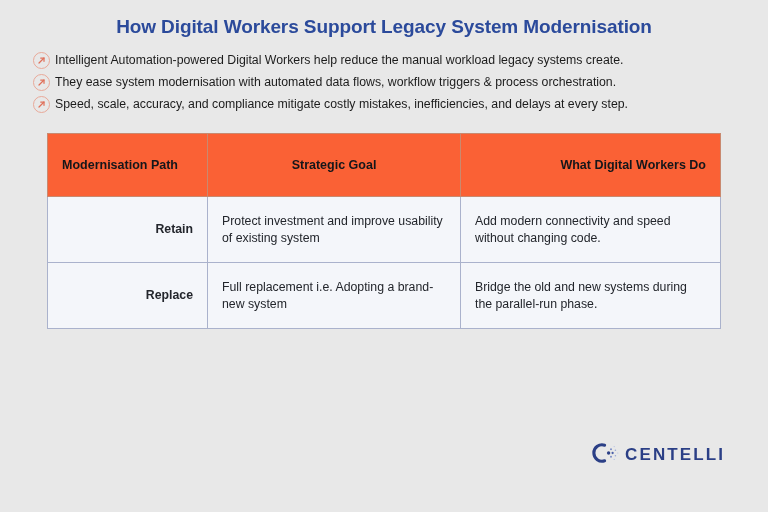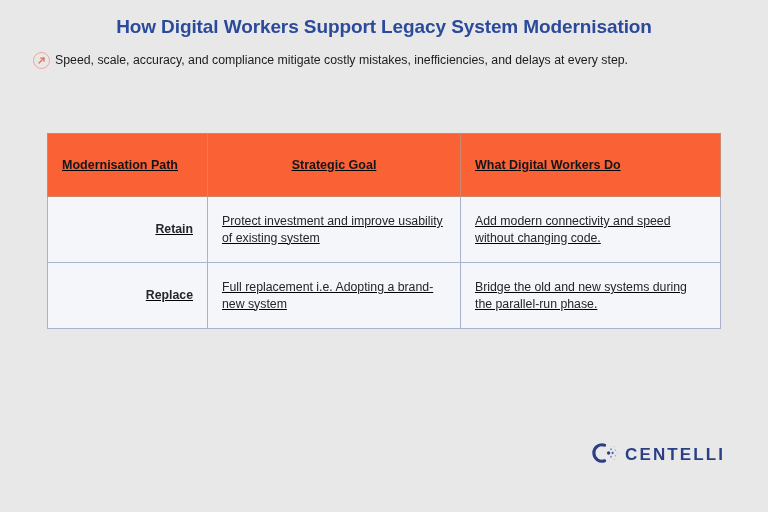--- a/index.html
+++ b/index.html
@@ -71,39 +71,38 @@
   .table-wrap {
     position: absolute;
     left: 47px;
     top: 133px;
     width: 673px;
   }
   table.matrix {
     border-collapse: collapse;
     width: 673px;
     table-layout: fixed;
-    text-decoration: underline;
   }
   table.matrix th, table.matrix td {
     border: 1px solid #aab2cc;
     vertical-align: middle;
     box-sizing: border-box;
   }
   table.matrix thead th {
     background: #fa6135;
     color: #14161a;
     font-size: 12.5px;
     font-weight: bold;
     height: 63px;
     border-color: #c9896f;
     padding: 0 14px;
   }
   th.col-path   { width: 160px; text-align: left; }
   th.col-goal   { width: 253px; text-align: center; }
-  th.col-what   { width: 260px; text-align: left; }
+  th.col-what   { width: 260px; text-align: right; }
 
   table.matrix tbody td {
     background: #f4f6fa;
     height: 66px;
     padding: 0 14px;
     font-size: 12.3px;
     color: #23262c;
     line-height: 16.5px;
   }
   td.cell-path {
@@ -137,21 +136,39 @@
 </style>
 </head>
 <body>
 
 <div class="page">
 
   <div class="title">How Digital Workers Support Legacy System Modernisation</div>
 
   <div class="bullets">
 
-
+    <div class="bullet-row">
+      <span class="bullet-icon">
+        <svg width="11" height="11" viewBox="0 0 11 11" aria-hidden="true">
+          <path d="M3 8 L8 3" stroke="#e0705a" stroke-width="1.25" stroke-linecap="round" fill="none"></path>
+          <path d="M4.7 3 L8 3 L8 6.3" stroke="#e0705a" stroke-width="1.25" stroke-linecap="round" stroke-linejoin="round" fill="none"></path>
+        </svg>
+      </span>
+      <span class="bullet-text">Intelligent Automation-powered Digital Workers help reduce the manual workload legacy systems create.</span>
+    </div>
+
+    <div class="bullet-row">
+      <span class="bullet-icon">
+        <svg width="11" height="11" viewBox="0 0 11 11" aria-hidden="true">
+          <path d="M3 8 L8 3" stroke="#e0705a" stroke-width="1.25" stroke-linecap="round" fill="none"></path>
+          <path d="M4.7 3 L8 3 L8 6.3" stroke="#e0705a" stroke-width="1.25" stroke-linecap="round" stroke-linejoin="round" fill="none"></path>
+        </svg>
+      </span>
+      <span class="bullet-text">They ease system modernisation with automated data flows, workflow triggers &amp; process orchestration.</span>
+    </div>
 
     <div class="bullet-row">
       <span class="bullet-icon">
         <svg width="11" height="11" viewBox="0 0 11 11" aria-hidden="true">
           <path d="M3 8 L8 3" stroke="#e0705a" stroke-width="1.25" stroke-linecap="round" fill="none"></path>
           <path d="M4.7 3 L8 3 L8 6.3" stroke="#e0705a" stroke-width="1.25" stroke-linecap="round" stroke-linejoin="round" fill="none"></path>
         </svg>
       </span>
       <span class="bullet-text">Speed, scale, accuracy, and compliance mitigate costly mistakes, inefficiencies, and delays at every step.</span>
     </div>

